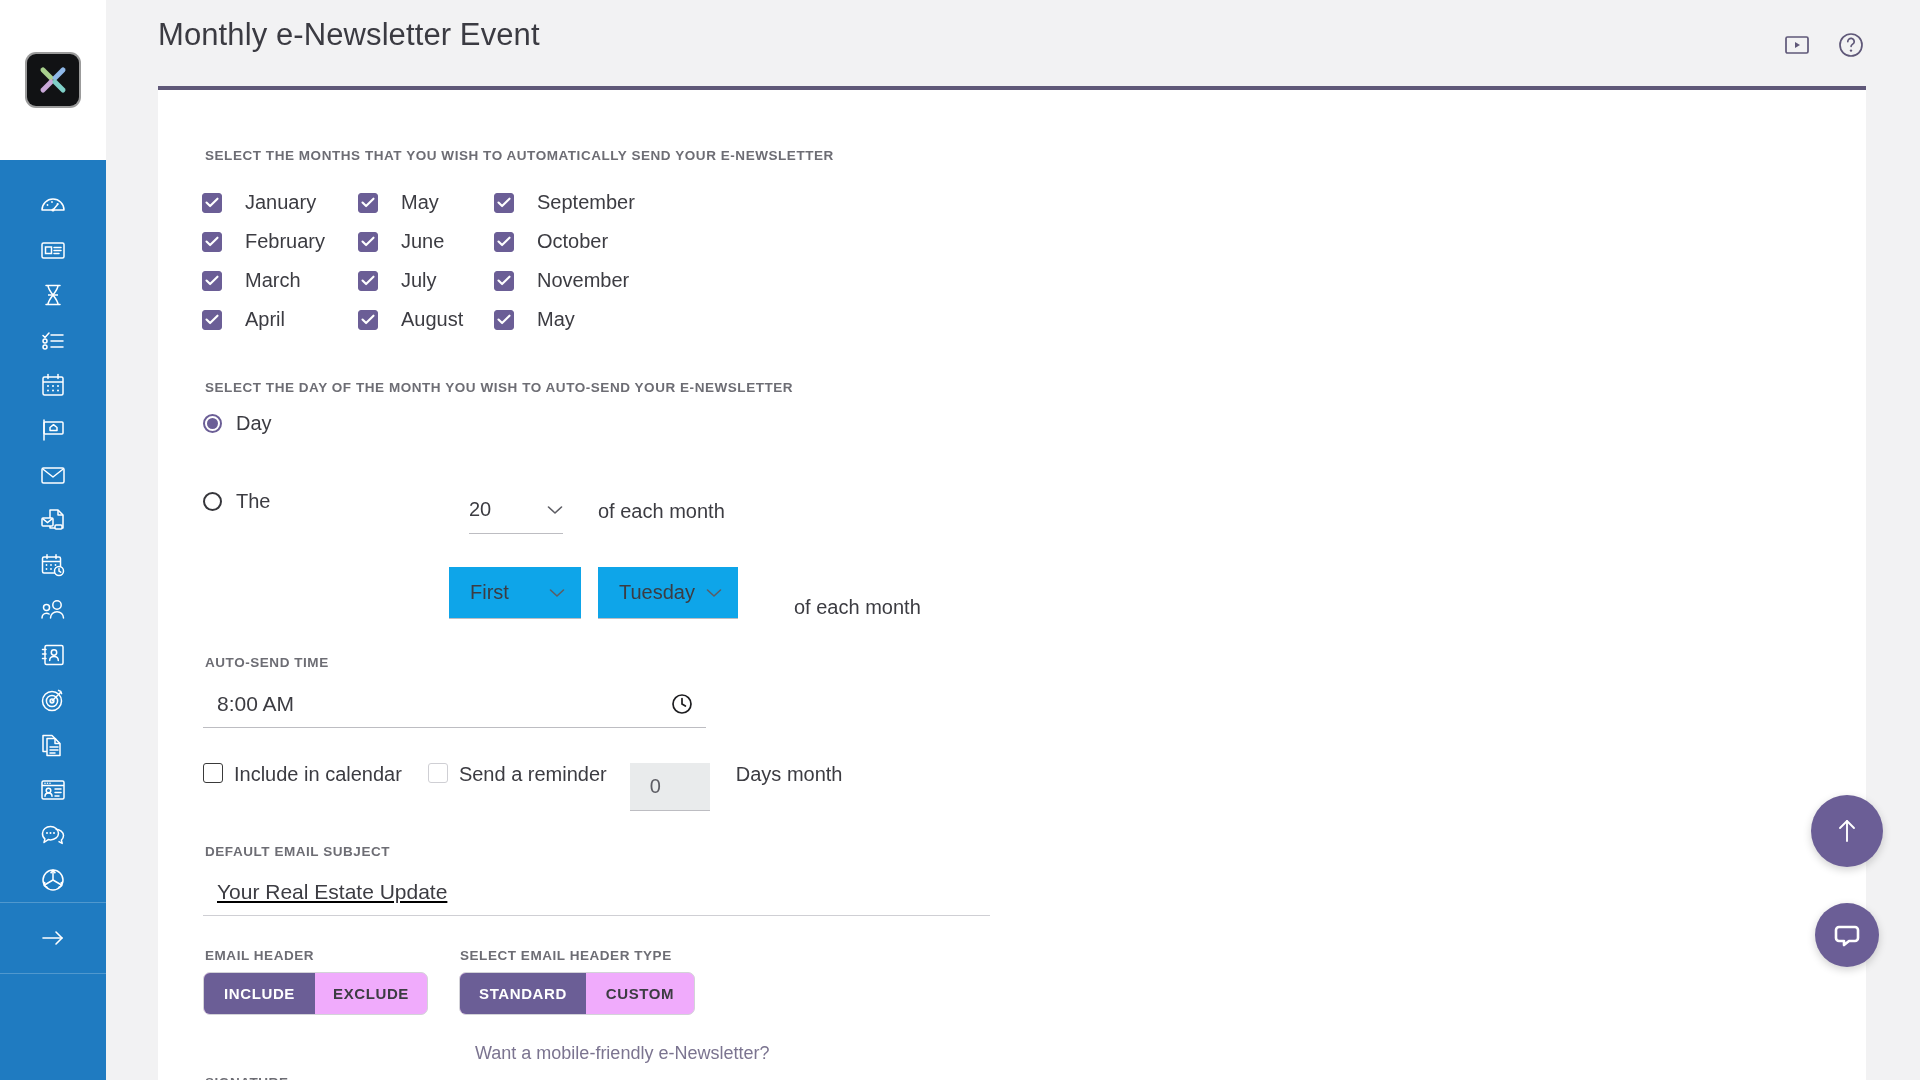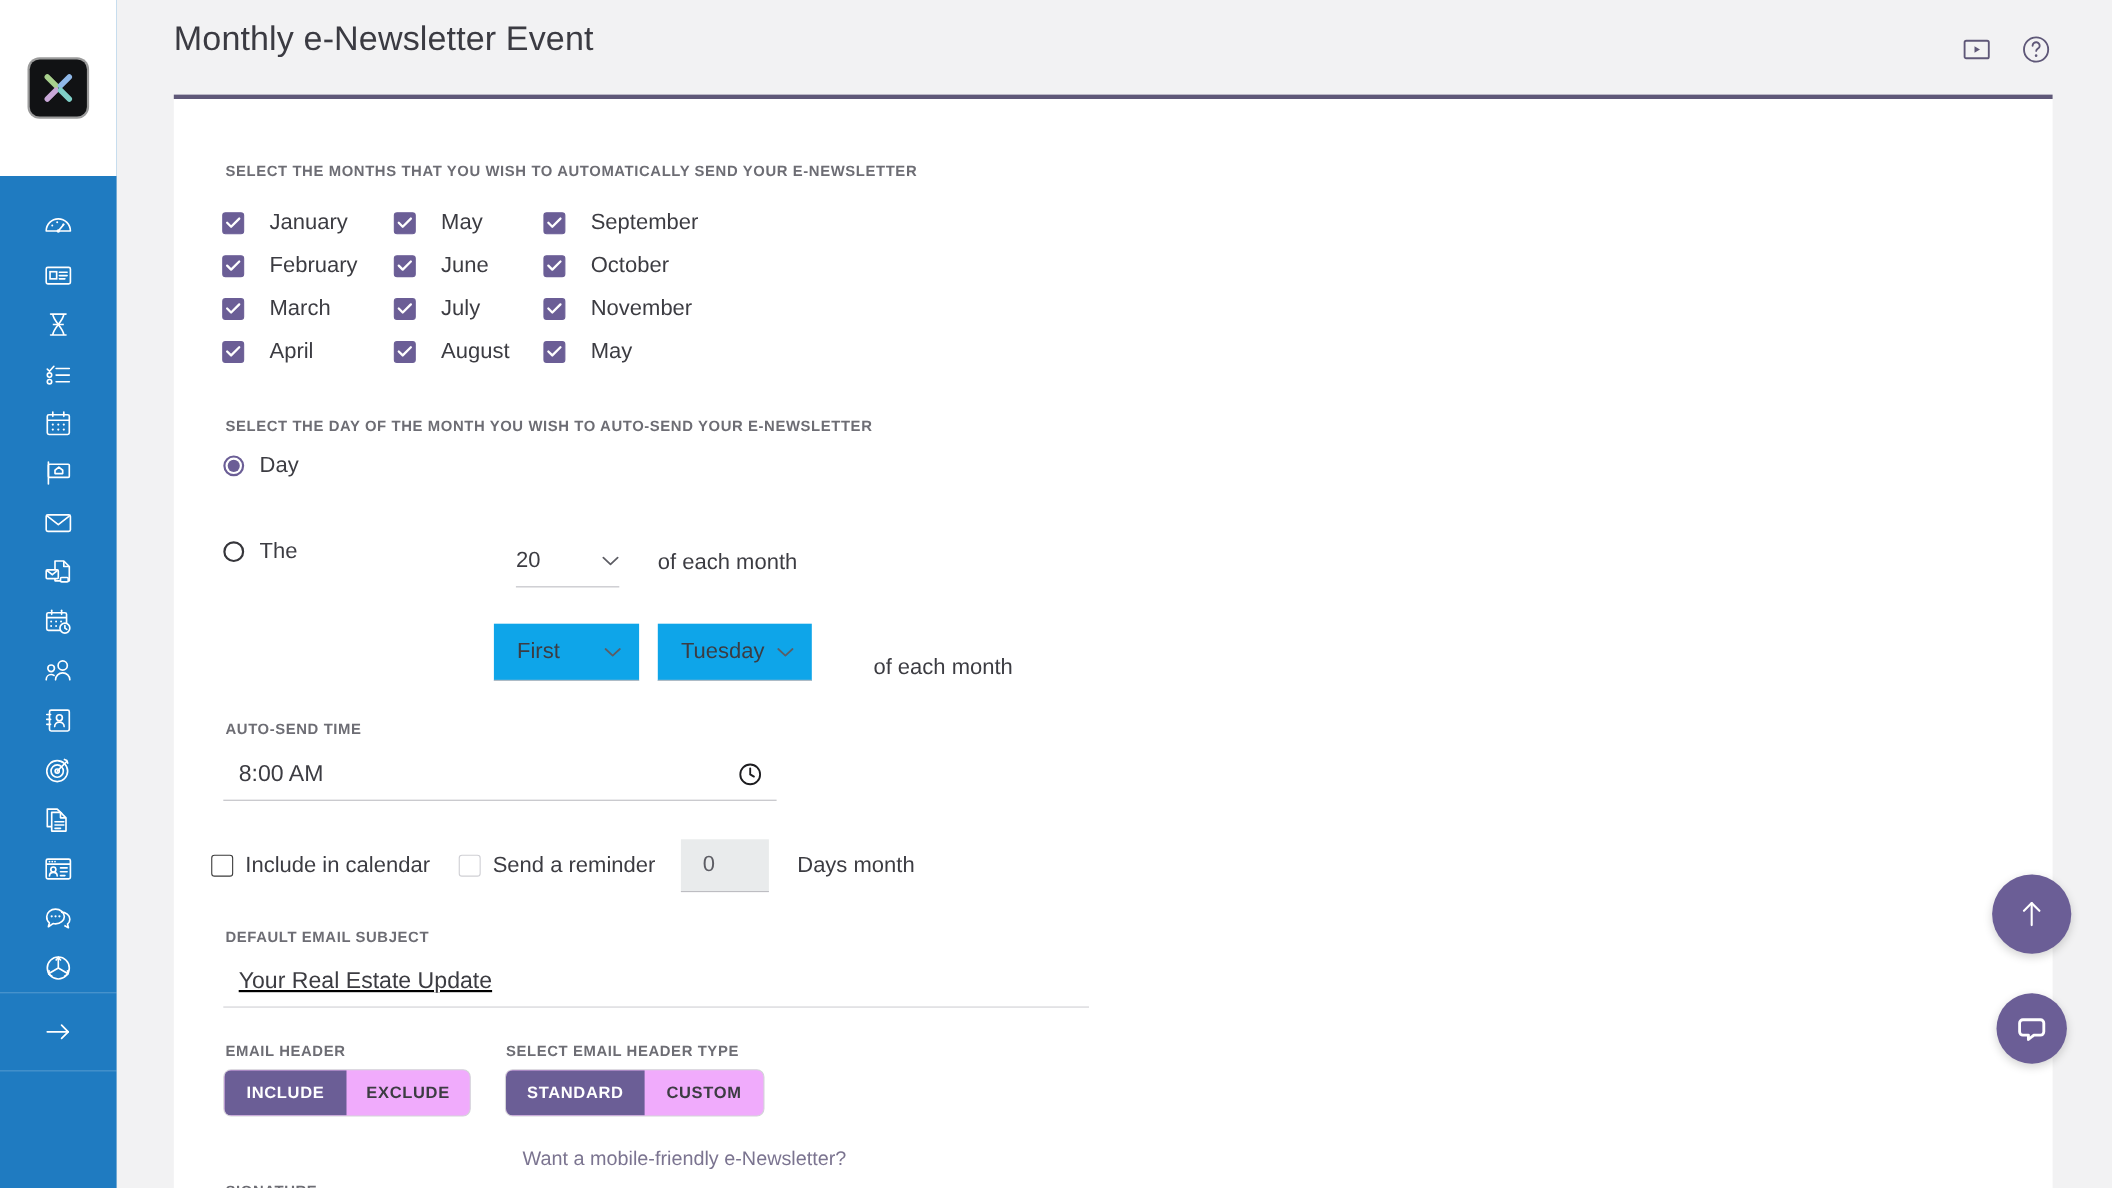--- a/index.html
+++ b/index.html
@@ -198,22 +198,22 @@
     width: 503px; height: 48px;
     border-bottom: 1.5px solid #bdbdc2;
     display: flex; align-items: center; justify-content: space-between;
     padding: 0 12px 0 14px;
     cursor: text;
   }
   #time-field .val { font-size: 21px; color: #3c3c42; }
 
   
   #reminder-row {
-    position: absolute; left: 34px; top: 673px;
-    display: flex; align-items: center;
+    position: absolute; left: 45px; top: 673px;
+    display: flex; 
   }
   #reminder-row .lbl {
     font-size: 20px; color: #3c3c42; white-space: nowrap;
   }
   #days-before-input {
     width: 80px; height: 48px;
     background: #e9ebec;
     border: none;
     border-bottom: 1.5px solid #bdbdc2;
     font-size: 20px;

